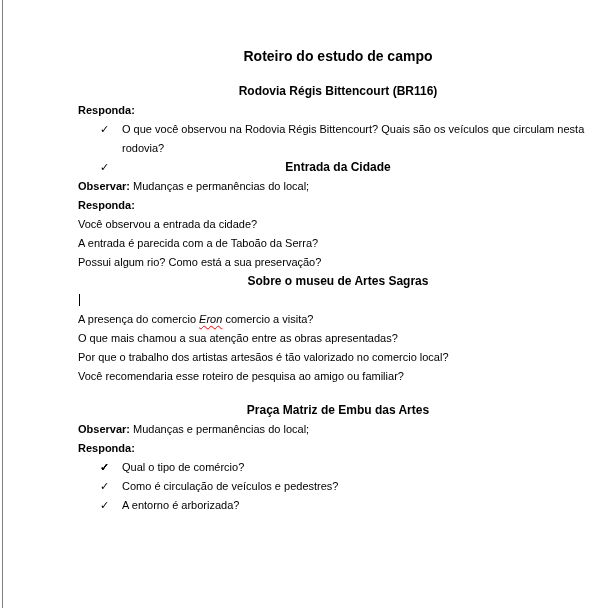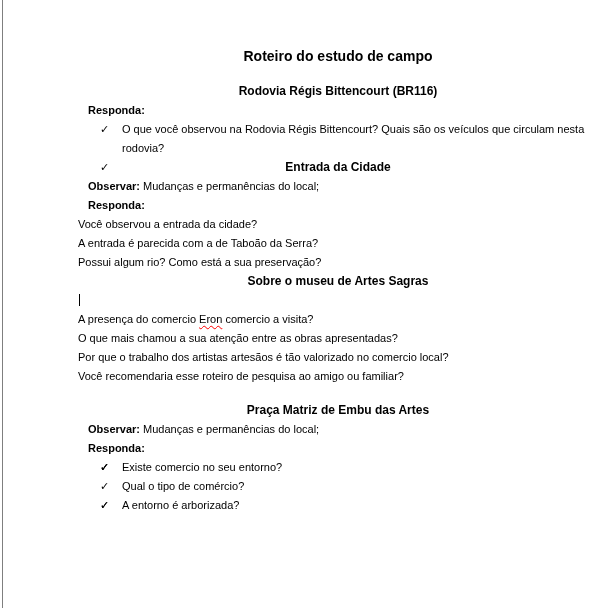--- a/index.html
+++ b/index.html
@@ -22,31 +22,32 @@
     width: 672px;
     padding-top: 46px;
   }
   .line { font-size: 11px; line-height: 19px; margin: 0; }
   .center { text-align: center; }
   .title-line { font-size: 14px; font-weight: bold; line-height: 20px; margin: 0; }
   .heading-line { font-size: 12px; font-weight: bold; line-height: 19px; margin: 0; }
   .spacer-after-title { height: 16px; }
   .section-gap { height: 15px; }
   .para { margin-left: 76px; }
-  .bold { font-weight: bold; margin-left: 10px; }
+  .bold { font-weight: bold; }
   .bullet { position: relative; margin-left: 120px; width: 478px; }
   .check {
     position: absolute; left: -22px; top: 0;
     font-size: 11px;
   }
   .misspelled {
     text-decoration: underline wavy #ff0000;
     text-decoration-thickness: 1px;
     text-underline-offset: 2px;
     text-decoration-skip-ink: none;
+    font-style: italic;
   }
   .caret {
     display: inline-block;
     width: 1px; height: 12px;
     background: #000000;
     vertical-align: -2px;
     margin-left: 1px;
   }
 </style>
 </head>
@@ -78,18 +79,18 @@
   <p class="line para">Por que o trabalho dos artistas artesãos é tão valorizado no comercio local?</p>
   <p class="line para">Você recomendaria esse roteiro de pesquisa ao amigo ou familiar?</p>
 
   <div class="section-gap"></div>
 
   <p class="heading-line center">Praça Matriz de Embu das Artes</p>
   <p class="line para"><span class="bold">Observar:</span> <span>Mudanças e permanências do local;</span></p>
   <p class="line para"><span class="bold">Responda:</span></p>
   <div class="line bullet"><span class="check">✓</span></div>
   <div class="line bullet"><span class="check">✓</span></div>
-  <div class="line bullet"><span class="check">✓</span><span>Existe comercio no seu entorno?</span></div>
+  <div class="line bullet"><span class="check">✓</span></div>
   <div class="line bullet"><span class="check">✓</span><span>Qual o tipo de comércio?</span></div>
-  <div class="line bullet"><span class="check">✓</span></div>
+  <div class="line bullet"><span class="check">✓</span><span>Como é circulação de veículos e pedestres?</span></div>
   <div class="line bullet"><span class="check">✓</span><span>A entorno é arborizada?</span></div>
 
 </div>
 
 </body></html>

